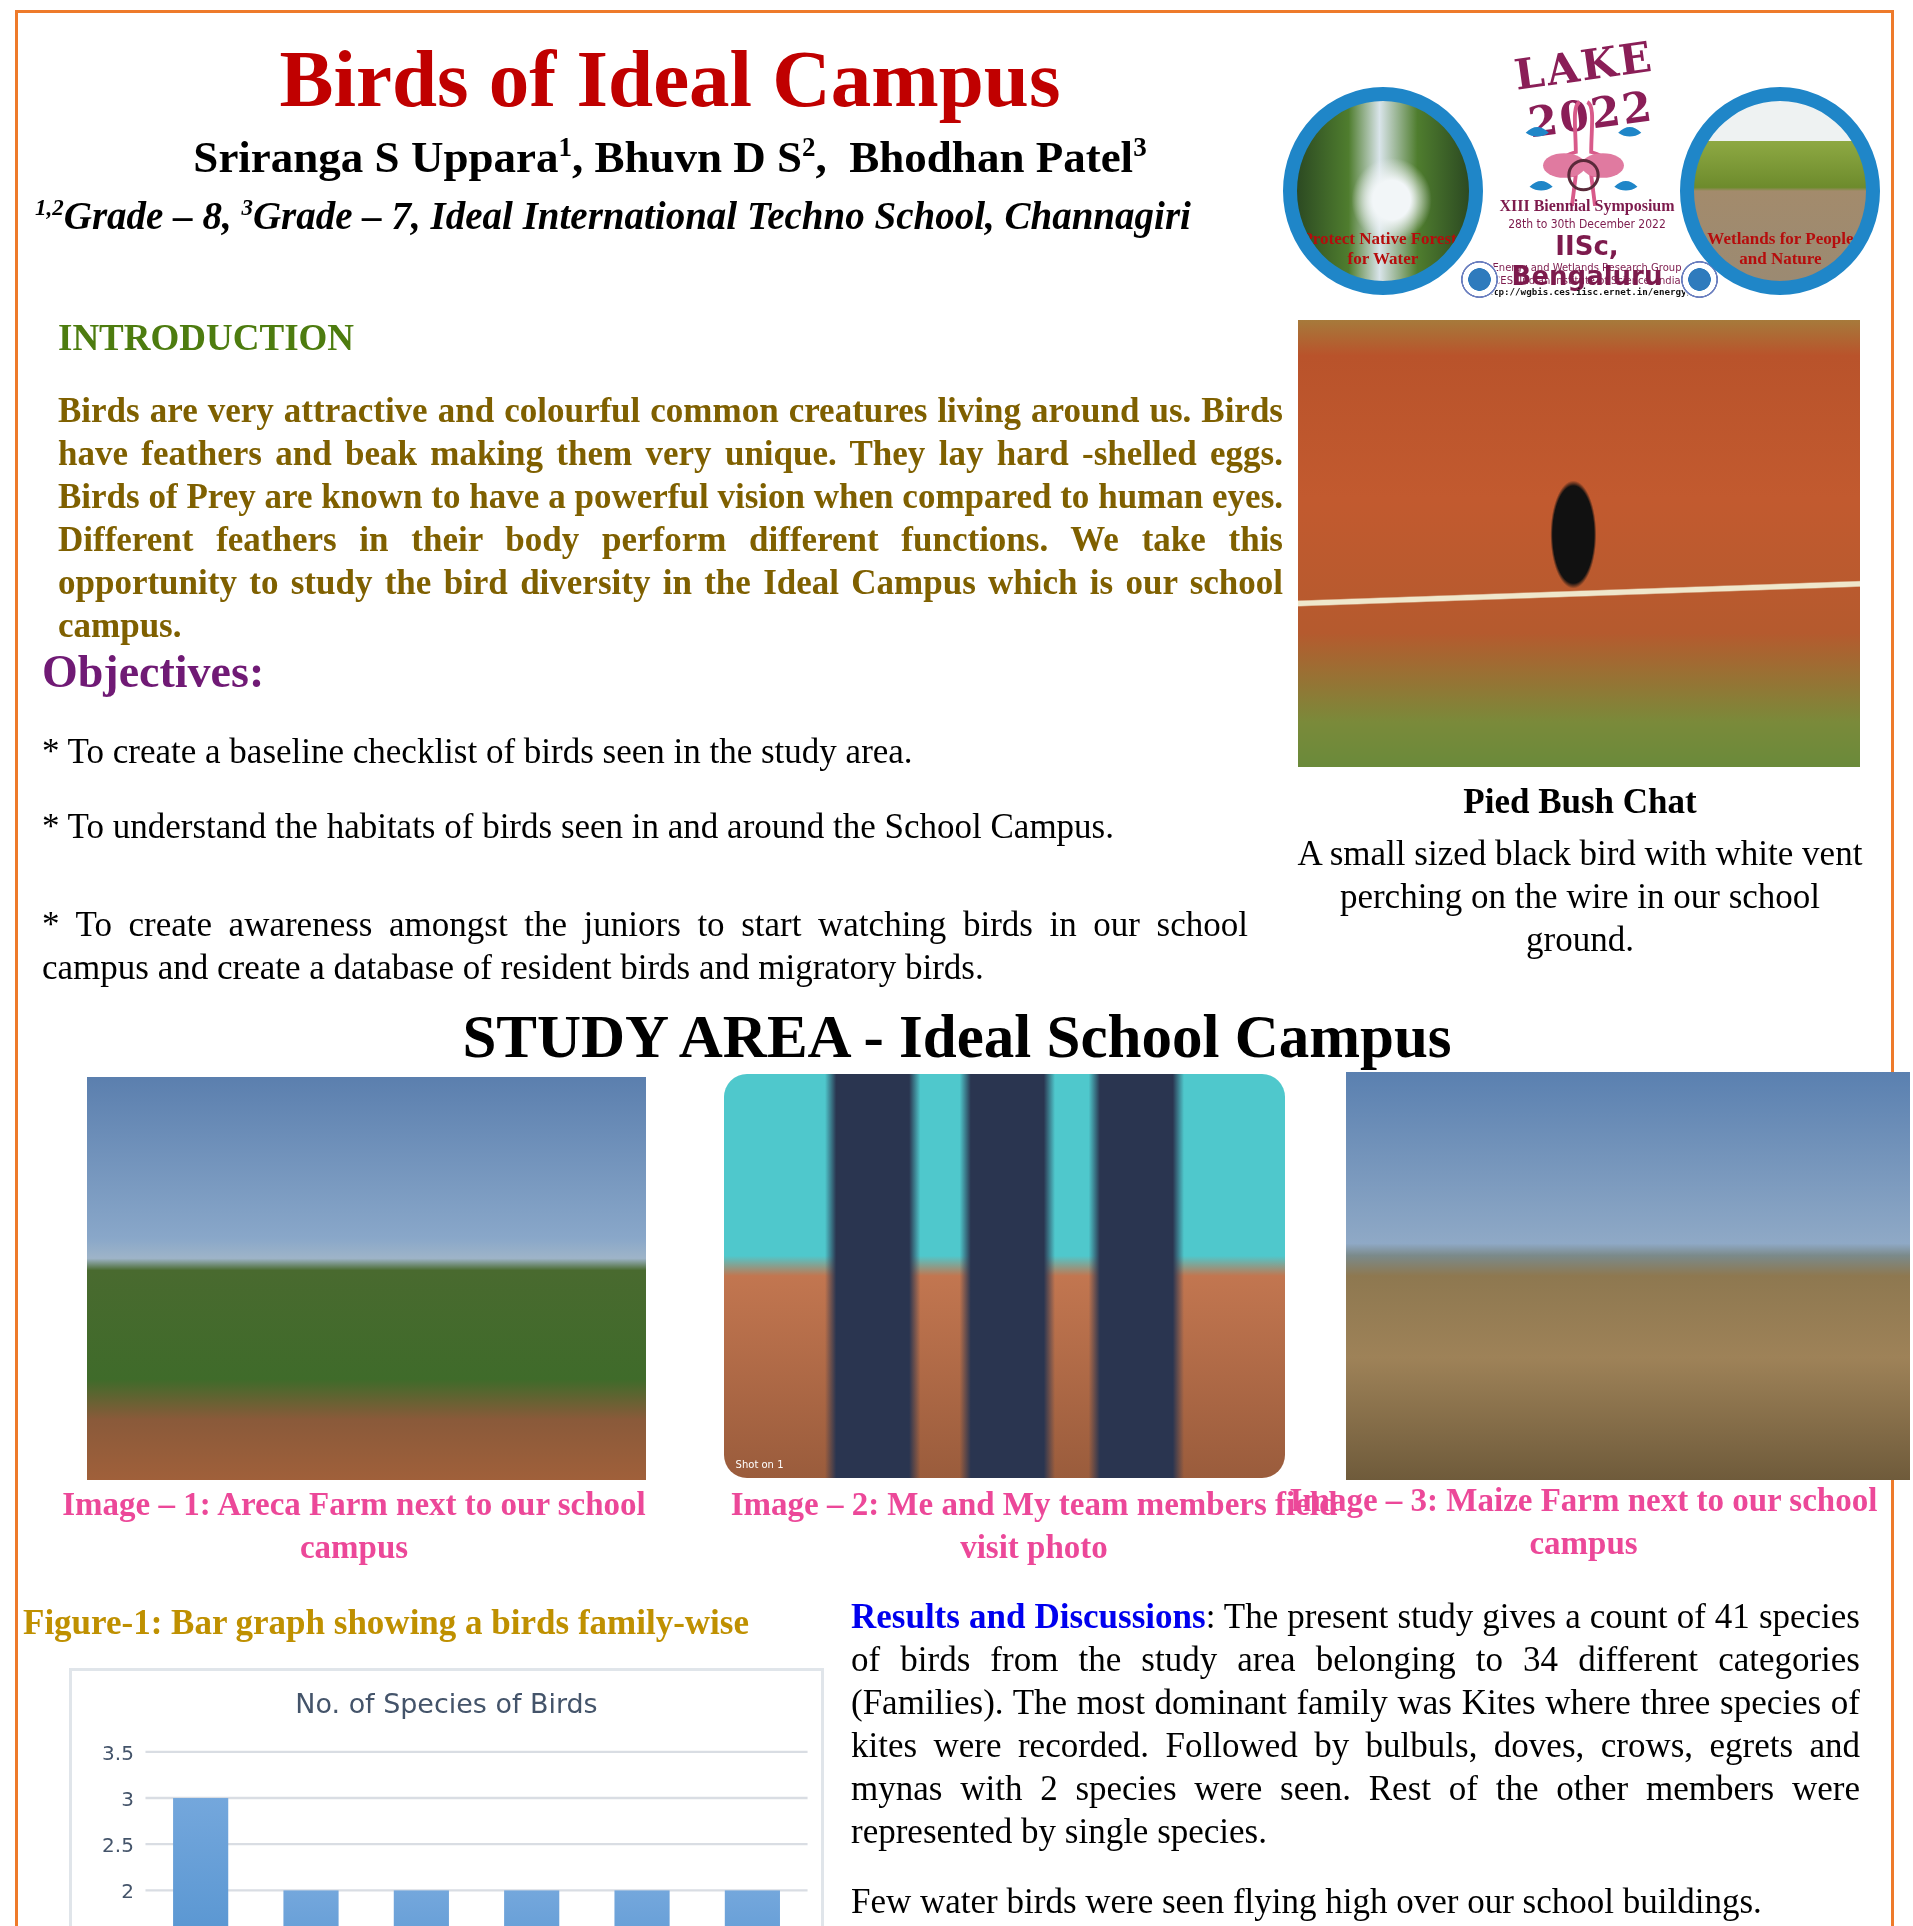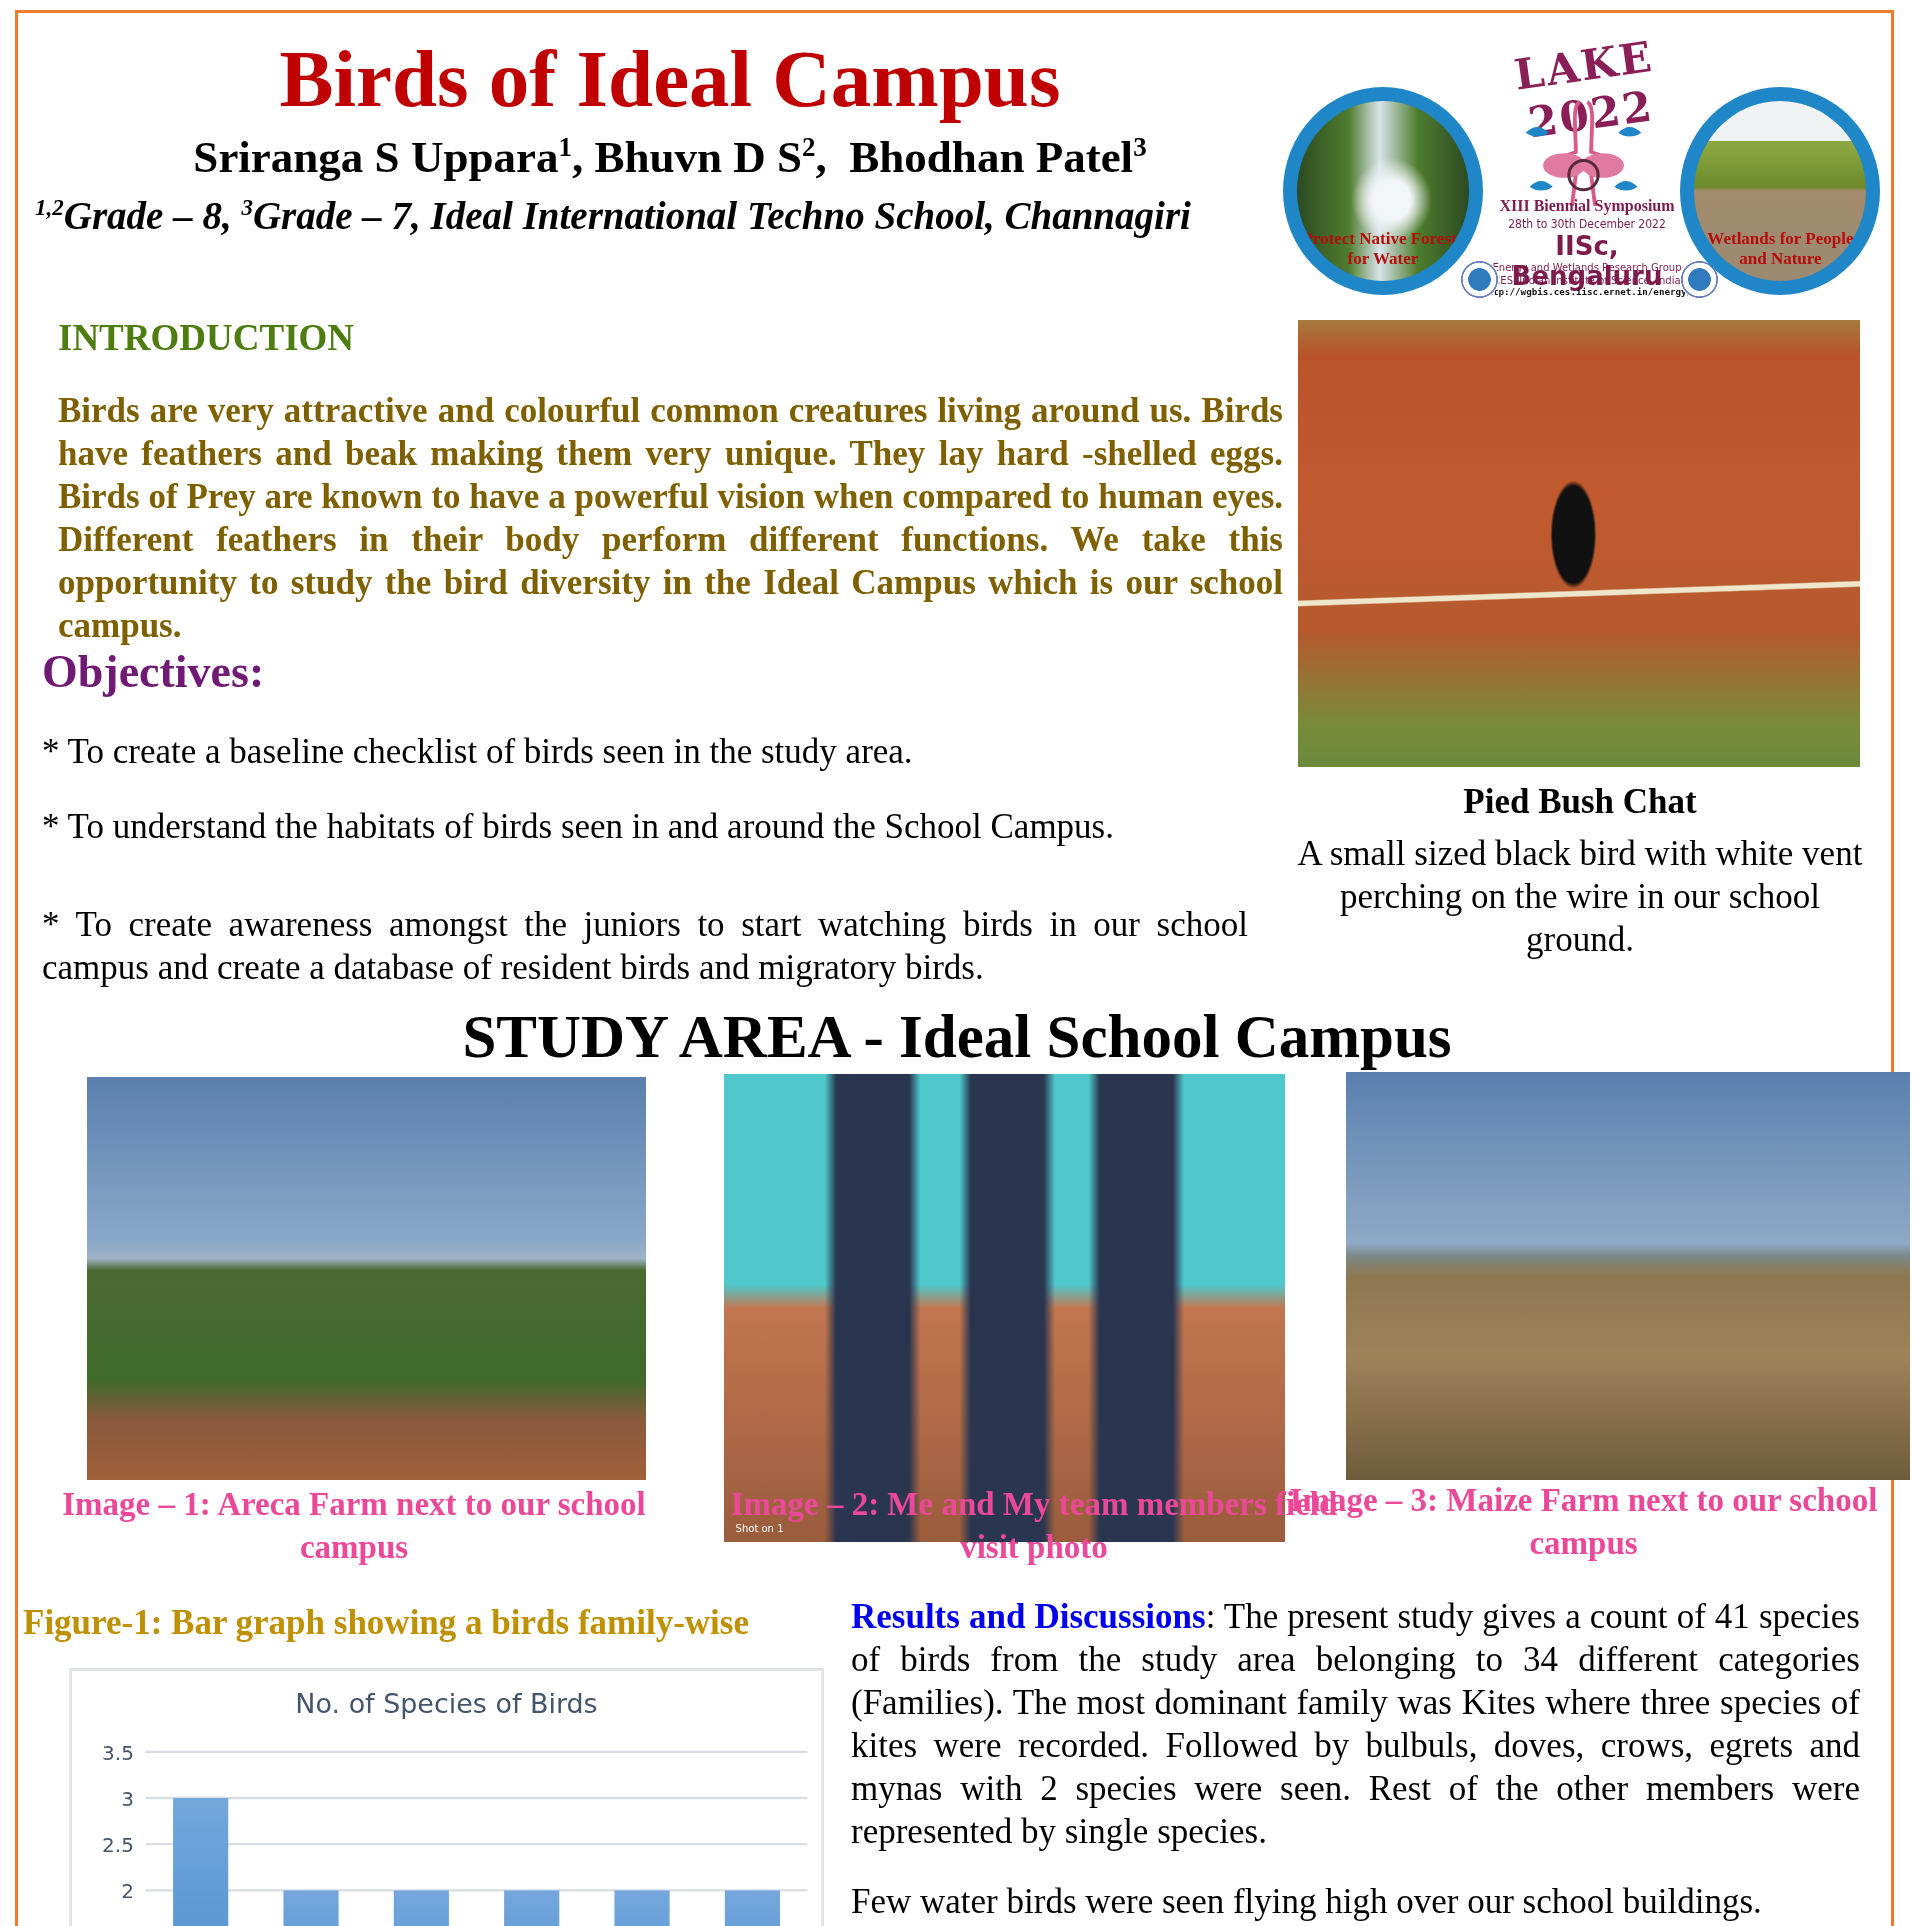--- a/index.html
+++ b/index.html
@@ -53,24 +53,24 @@
           linear-gradient(178deg, transparent 0 60%, #efe7cc 60.3% 61.2%, transparent 61.5%),
           linear-gradient(180deg,#a67a3b 0%, #b9532b 8%, #c25a2f 40%, #b55a2e 70%, #7a8a3a 90%, #6a8a3a 100%); }
   .bushchat-title { left:1287px; top:782px; width:586px; text-align:center; font-weight:bold; font-size:35px; }
   .bushchat-desc { left:1287px; top:832px; width:586px; text-align:center; font-size:35px; line-height:43px; }
 
   
   .study-h { left:46px; top:1002px; width:1822px; text-align:center; font-weight:bold; font-size:61px; }
   .photo { position:absolute; }
   .img1 { left:87px; top:1077px; width:559px; height:403px;
           background: linear-gradient(180deg,#5b7fae 0%, #89a7c9 40%, #9eb4c8 45%, #496a2f 48%, #3f6b2a 75%, #8a5a3a 85%, #a0603a 100%); }
-  .img2 { left:724px; top:1074px; width:561px; height:468px;
+  .img2 { left:724px; top:1074px; width:561px; height:404px;
           background:
             linear-gradient(90deg, transparent 0 18%, #2a3550 20% 33%, transparent 35% 42%, #2a3550 44% 57%, transparent 59% 65%, #2a3550 67% 80%, transparent 82%),
-            linear-gradient(180deg,#4fc8cc 0 45%, #c27650 50%, #9a5c3c 100%); }
+            linear-gradient(180deg,#4fc8cc 0 45%, #c27650 50%, #9a5c3c 100%); border-radius: 23px; }
   .img3 { left:1346px; top:1072px; width:564px; height:408px;
           background: linear-gradient(180deg,#5a80b0 0%, #8fa9c6 42%, #7b8a8a 45%, #8e7850 50%, #9e8258 70%, #6f5b3b 100%); }
   .cap { position:absolute; color:#ec4899; font-weight:bold; font-size:33px; line-height:43px; text-align:center; }
   .cap1 { left:46px; top:1483px; width:616px; }
   .cap2 { left:678px; top:1483px; width:616px;margin-left:48px; }
   .cap3 { left:1283px; top:1479px; width:601px; }
 
   
   .fig-h { left:23px; top:1603px; width:809px; color:#bf9000; font-weight:bold; font-size:35px; }
   .chart-box { left:69px; top:1668px; width:755px; height:482px; border:3.1px solid #e0e5ea; box-sizing:border-box; background:#fff; }

